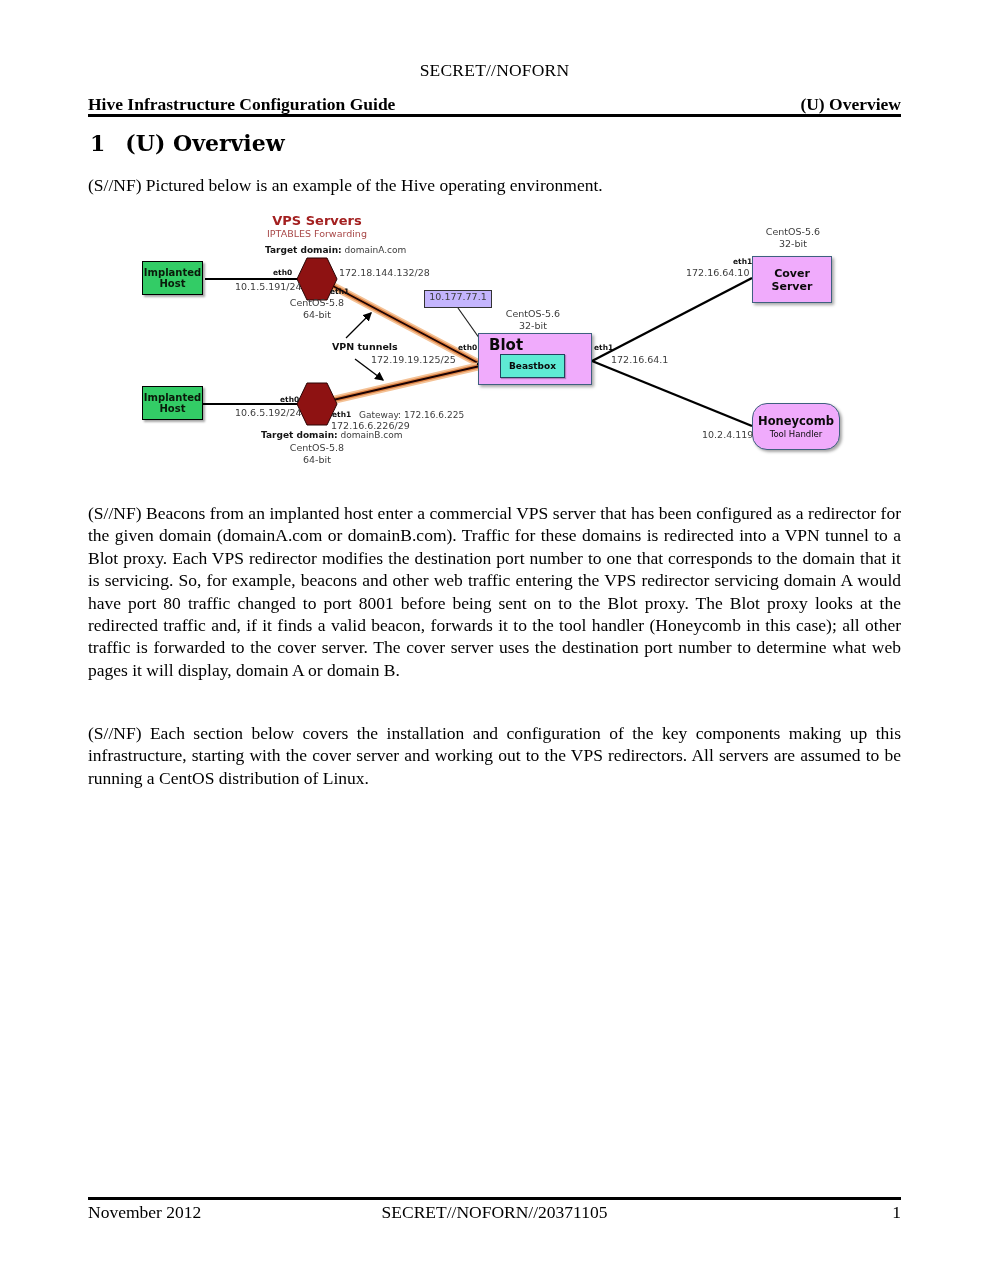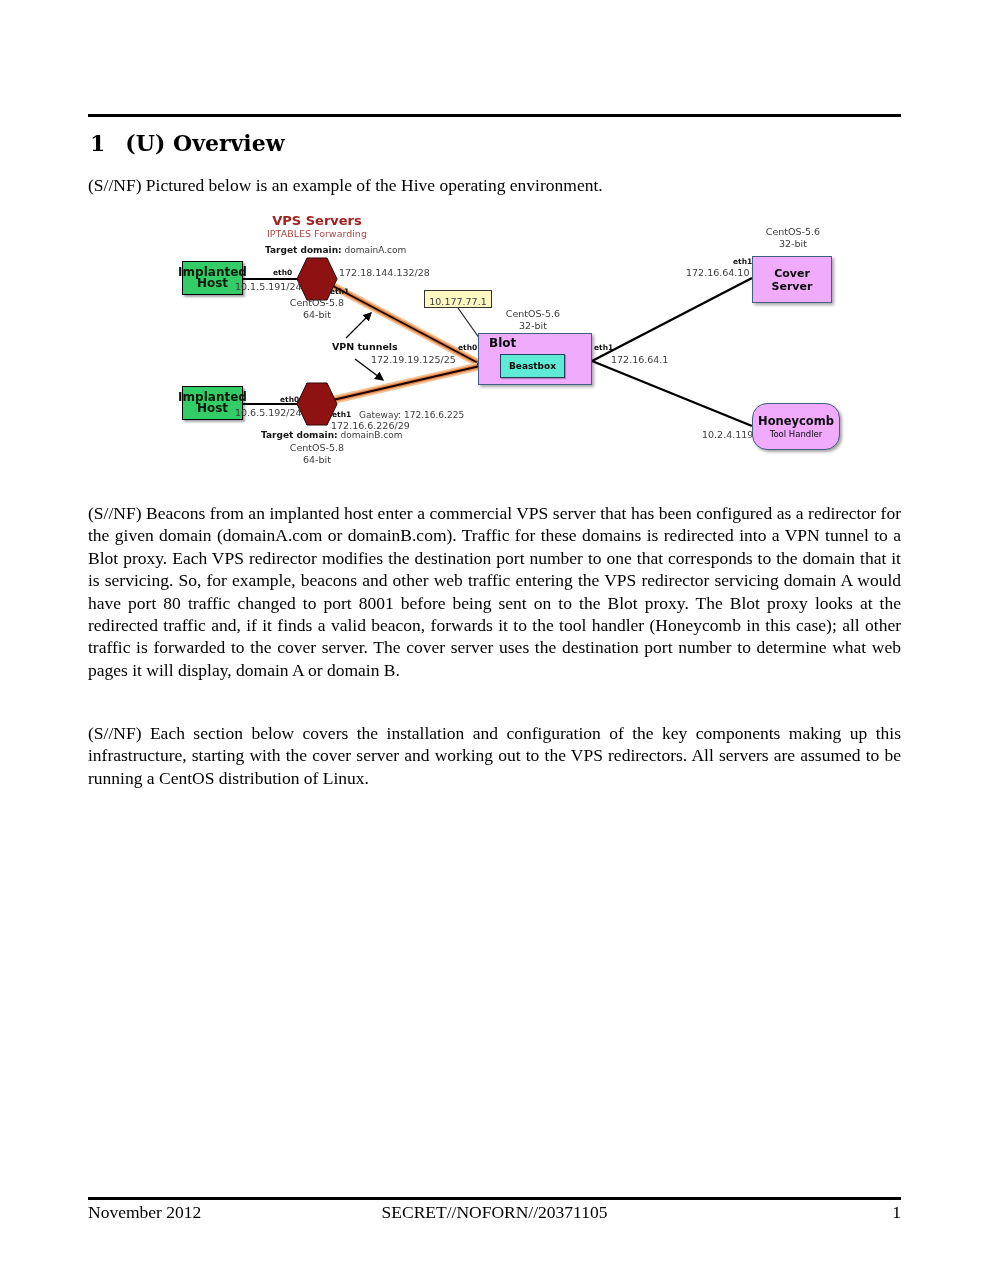--- a/index.html
+++ b/index.html
@@ -76,32 +76,31 @@
   .target-line { position: absolute; white-space: nowrap; font-size: 9px; color: #3a3a3a; }
   .target-line b { color: #151515; }
   .os-label {
     position: absolute; width: 110px; text-align: center;
     color: #3d3d3d; font-size: 9.5px; line-height: 11.5px;
   }
   .host-box {
     position: absolute; width: 61px; height: 34px;
     background: #33cc66; border: 1px solid #000;
     display: flex; align-items: center; justify-content: center; text-align: center;
-    font-weight: bold; font-size: 12px; line-height: 11px; color: #042;
+    font-weight: bold; font-size: 10px; line-height: 11px; color: #042;
     color: #0a1a0a;
     box-shadow: 1.5px 1.5px 2px rgba(0,0,0,0.35);
-    margin-left: 40px;
   }
   .blue-box {
     background: #f0abfc; border: 1px solid #3f607f;
     box-shadow: 2px 2px 3px rgba(0,0,0,0.35);
     position: absolute;
   }
   .blot-box { left: 338px; top: 125px; width: 114px; height: 52px; }
-  .blot-title { position: absolute; left: 10px; top: 2px; font-weight: bold; font-size: 12px; color: #0a0a0a; }
+  .blot-title { position: absolute; left: 10px; top: 2px; font-weight: bold; font-size: 15px; color: #0a0a0a; }
   .beast-box {
     position: absolute; left: 360px; top: 146px; width: 65px; height: 24px;
     background: #5eead4; border: 1px solid #23415e;
     display: flex; align-items: center; justify-content: center;
     font-weight: bold; font-size: 9px; color: #0a0a0a;
     box-shadow: 1px 1px 1px rgba(0,0,0,0.25);
   }
   .cover-box {
     left: 612px; top: 48px; width: 80px; height: 47px;
     display: flex; align-items: center; justify-content: center; text-align: center;
@@ -111,32 +110,37 @@
   .honey-box {
     left: 612px; top: 195px; width: 88px; height: 47px;
     display: flex; flex-direction: column; align-items: center; justify-content: center; text-align: center;
     color: #0a0a0a;
     border-radius: 15px;
   }
   .honey-title { font-weight: bold; font-size: 11.5px; }
   .honey-sub { font-size: 8.5px; margin-top: 1px; }
   .mgmt-box {
     position: absolute; left: 284px; top: 82px; width: 68px; height: 18px;
-    background: #fef9c3; border: 1px solid #333;
-    display: flex; align-items: flex-end; justify-content: center;
+    background: #c4b5fd; border: 1px solid #333;
+    display: flex; align-items: flex-start; justify-content: center;
     font-size: 9.5px; color: #3d3d3d;
   }
   .vpn-label { position: absolute; left: 192px; top: 133px; font-size: 9.5px; font-weight: bold; color: #111; white-space: nowrap; }
 </style>
 </head>
 <body>
 
 <div class="page">
 
-
+  <div class="classification-top">SECRET//NOFORN</div>
+
+  <div class="doc-header">
+    <span>Hive Infrastructure Configuration Guide</span>
+    <span>(U) Overview</span>
+  </div>
   <div class="header-rule"></div>
 
   <div class="section-heading">
     <span class="num">1</span><span>(U) Overview</span>
   </div>
 
   <div class="intro">(S//NF) Pictured below is an example of the Hive operating environment.</div>
 
   <div class="diagram">
 

